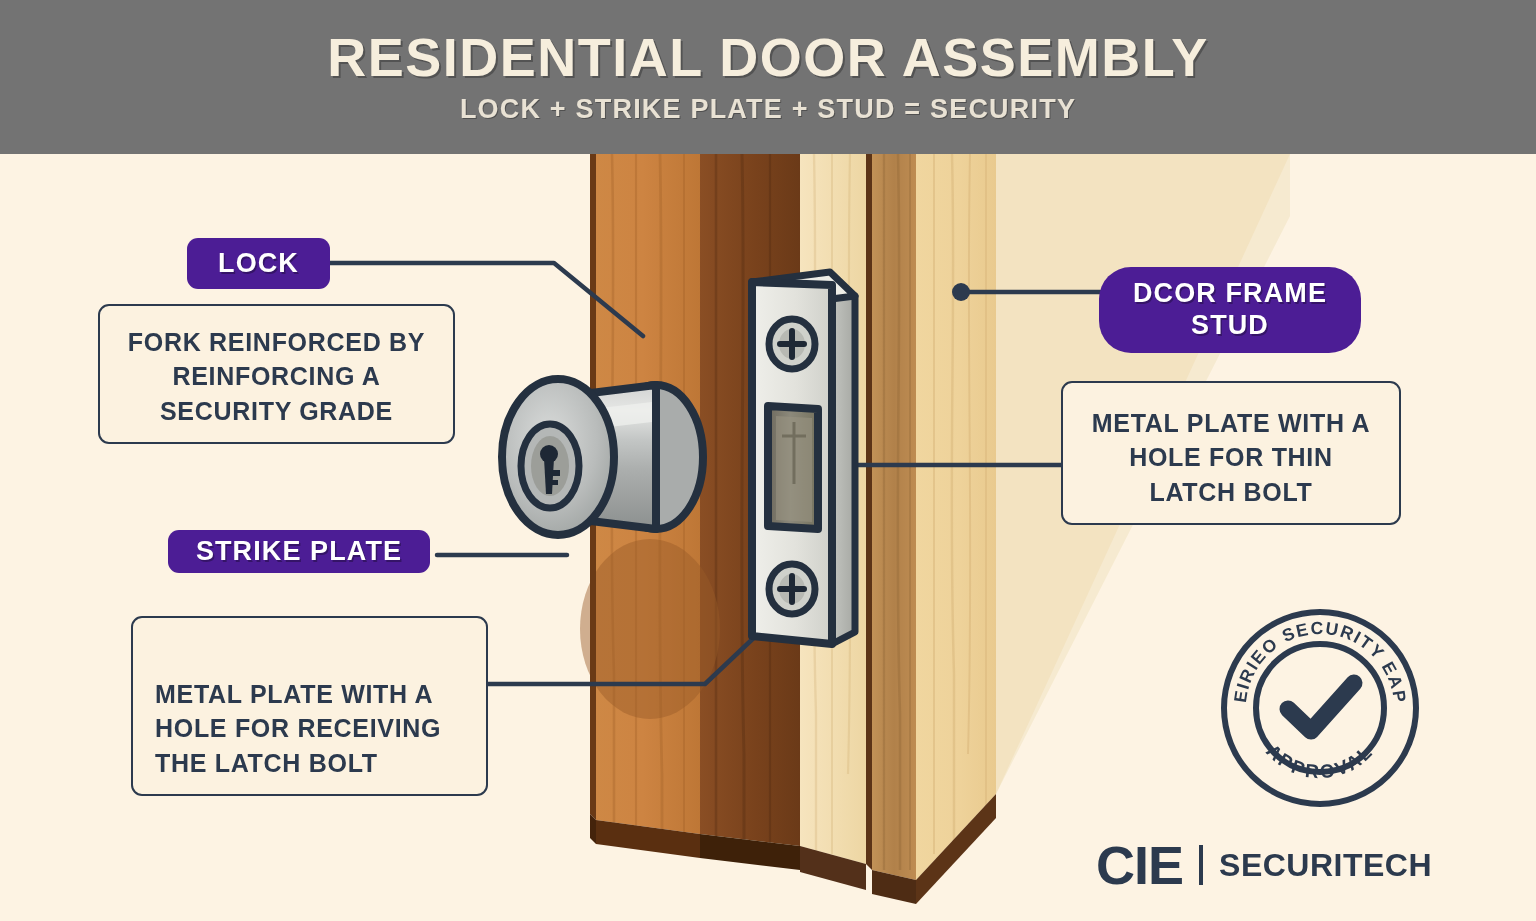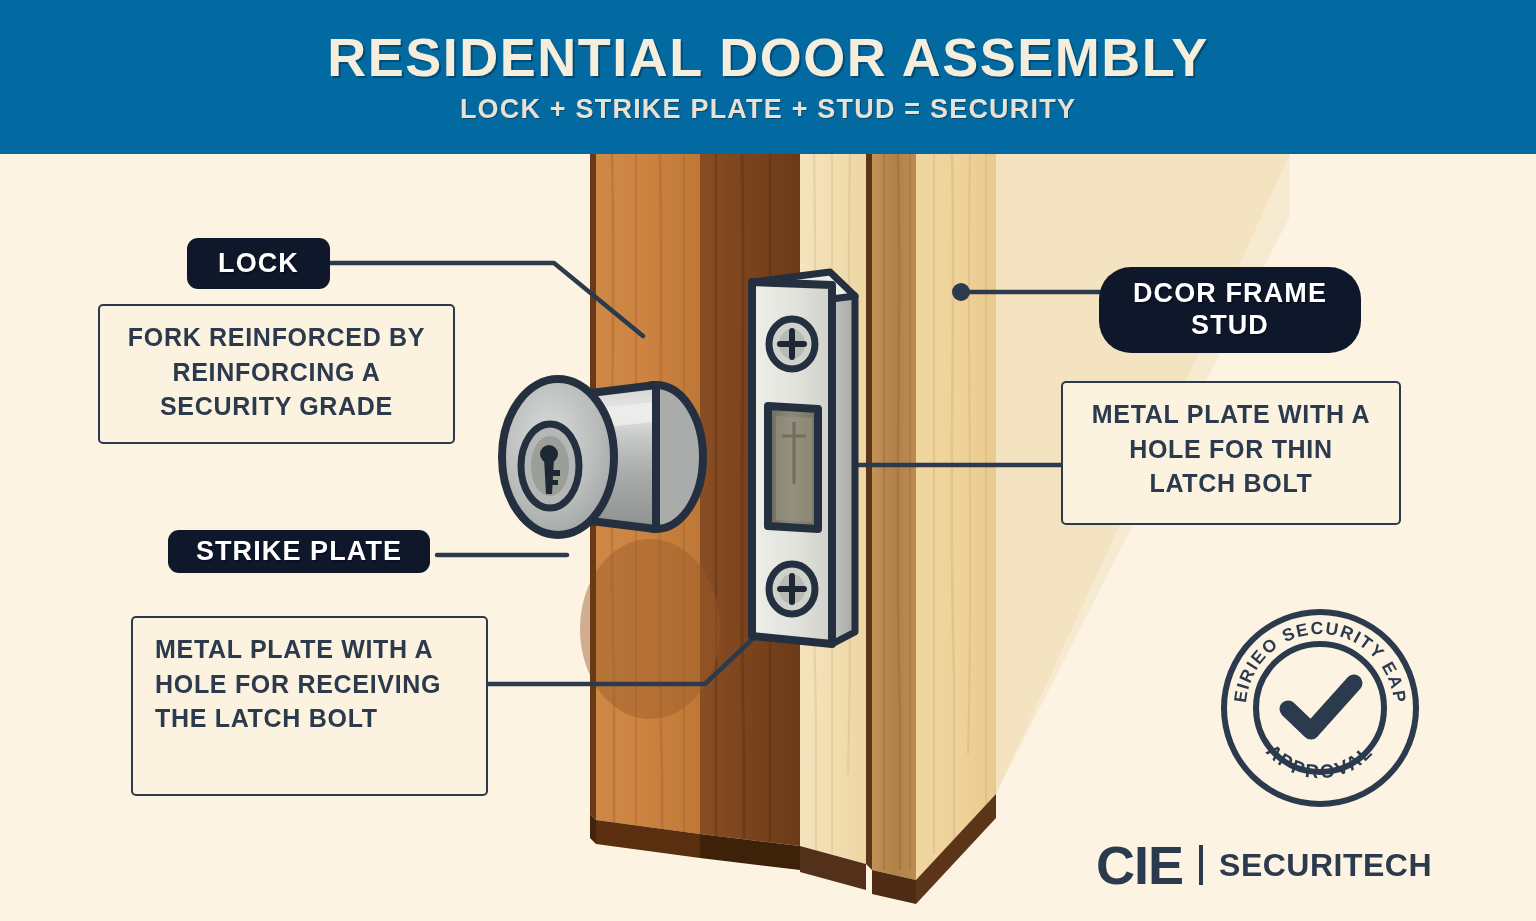--- a/index.html
+++ b/index.html
@@ -8,21 +8,21 @@
     background:#FDF3E3;
     font-family:"Liberation Sans", sans-serif;
     overflow:hidden;
     position:relative;
   }
   #stage { position:relative; width:1536px; height:921px; overflow:hidden; background:#FDF3E3; }
 
   
   .header {
     position:absolute; left:0; top:0; width:1536px; height:154px;
-    background:#0369a1;
+    background:#737373;
     display:flex; flex-direction:column; align-items:center; justify-content:center;
   }
   .header-title {
     font-size:54px; font-weight:bold; color:#F6EEDD;
     letter-spacing:1.5px; line-height:1.05;
     text-shadow:2px 2px 0 rgba(0,0,0,.28);
     white-space:nowrap;
   }
   .header-sub {
     font-size:27px; font-weight:bold; color:#E9E2D4;
@@ -30,38 +30,38 @@
     text-shadow:1px 1px 0 rgba(0,0,0,.3);
     white-space:nowrap;
   }
 
   
   .illo { position:absolute; left:0; top:154px; width:1536px; height:767px; }
 
   
   .badge {
     position:absolute;
-    background:#0f172a; color:#FFFFFF;
+    background:#4c1d95; color:#FFFFFF;
     border-radius:11px;
     display:flex; align-items:center; justify-content:center;
     font-weight:bold; letter-spacing:1.1px;
     text-align:center; line-height:1.18;
     text-shadow:1.5px 1.5px 0 rgba(0,0,0,.3);
     padding:0 16px;
   }
   .note {
     position:absolute;
     background:#FCF2E0;
     border:2.5px solid #2C3A4E;
-    border-radius:5px;
+    border-radius:11px;
     color:#2C3A4E;
     font-weight:bold;
     letter-spacing:.7px;
     line-height:1.38;
-    display:flex; align-items:flex-start;
+    display:flex; align-items:flex-end;
     padding:14px 22px;
   }
   .note.center { justify-content:center; text-align:center; }
   .note.left   { justify-content:flex-start; text-align:left; }
 
   
   .logo {
     position:absolute; left:1096px; top:838px;
     display:flex; align-items:center; gap:16px;
     color:#2C3A4E;

